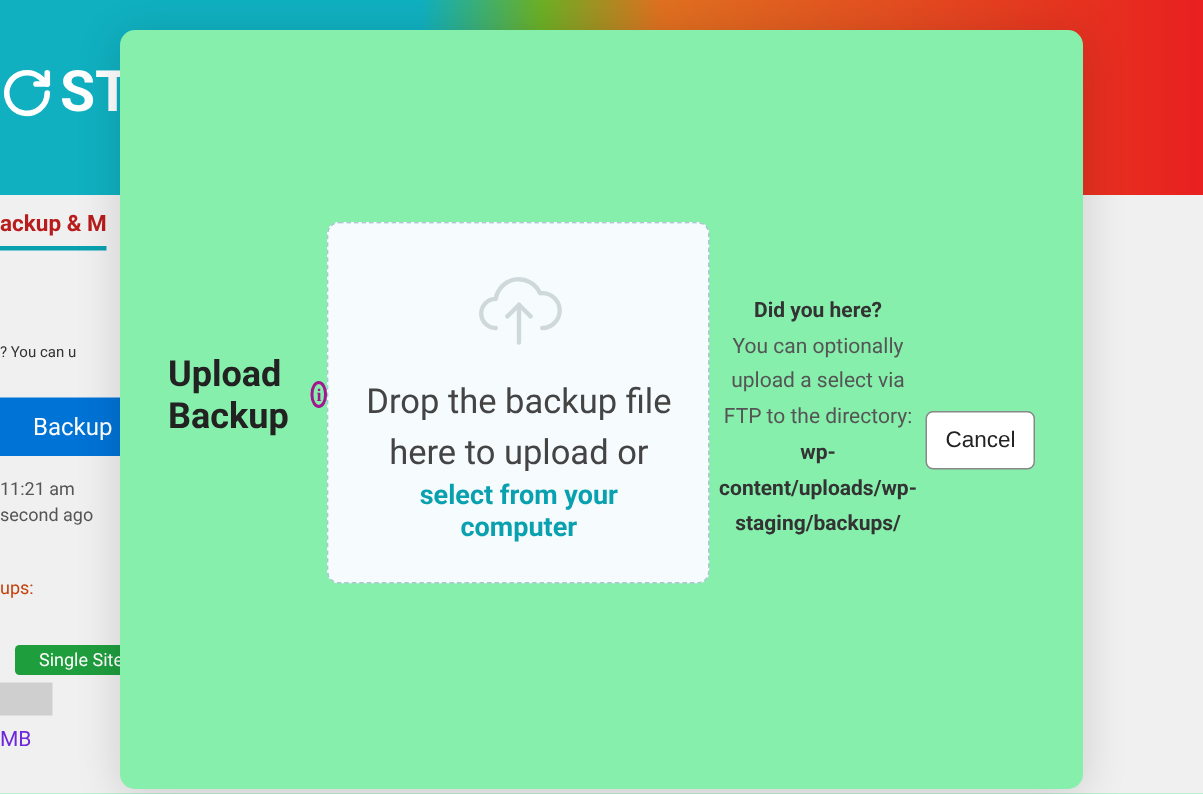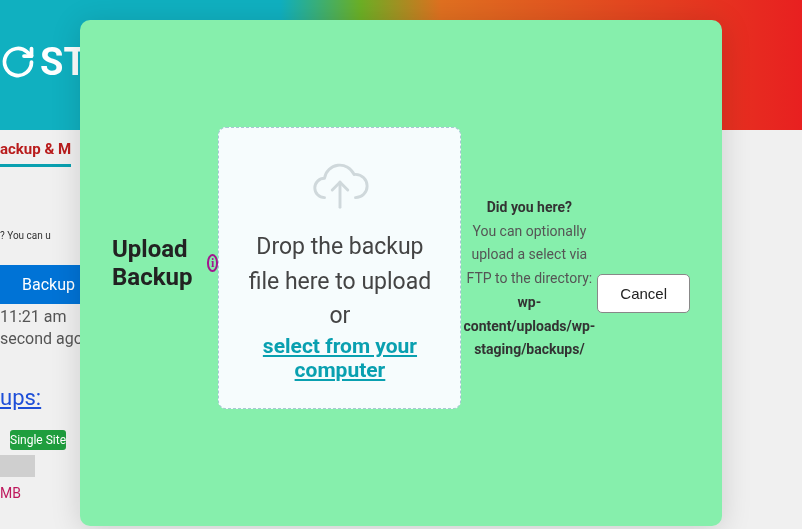--- a/index.html
+++ b/index.html
@@ -45,52 +45,51 @@
     .bg-btn {
       position: absolute;
       top: 265px; left: 0;
       background: #0073d6;
       color: #fff;
       font-size: 16px;
       padding: 10px 22px;
     }
     .bg-time {
       position: absolute;
-      top: 306px; left: 0;
+      top: 318px; left: 0;
       color: #555;
-      font-size: 16px;
+      font-size: 12px;
       line-height: 1.4;
     }
     .bg-ups {
       position: absolute;
       top: 385px; left: 0;
-      color: #1d4ed8;
-      font-size: 22px;
-      text-decoration: underline;
+      color: #c2410c;
+      font-size: 12px;
     }
     .bg-badge {
       position: absolute;
       top: 430px; left: 10px;
       background: #1f9e3e;
       color: #fff;
       font-size: 12px;
-      padding: 3px 0;
+      padding: 3px 16px;
       border-radius: 3px;
     }
     .bg-gray {
       position: absolute;
       top: 455px; left: 0;
       width: 35px; height: 22px;
       background: #cfcfcf;
     }
     .bg-mb {
       position: absolute;
       top: 485px; left: 0;
       font-size: 14px;
-      color: #be185d;
+      color: #6d28d9;
     }
     
     .modal {
       position: absolute;
       top: 20px;
       left: 80px;
       width: 642px;
       height: 506px;
       background: #86efac;
       border-radius: 10px;
@@ -137,36 +136,35 @@
       color: #cfd8db;
     }
     .drop-text {
       color: #444;
       font-size: 23px;
       font-weight: 400;
       line-height: 1.5;
     }
     .drop-link {
       color: #09a0b0;
-      text-decoration: underline;
-      font-weight: 700;
-      font-size: 21px;
+      font-weight: 700;
+      font-size: 18px;
       cursor: pointer;
     }
     .tip {
       text-align: center;
       color: #555;
       font-size: 14px;
       line-height: 1.7;
     }
     .tip-title { font-weight: 700; color: #333; }
     .tip-path { font-weight: 700; color: #333; }
     .cancel-btn {
       margin-top: 28px;
-      padding: 10px 22px;
+      padding: 10px 12px;
       background: #fff;
       border: 1px solid #888;
       border-radius: 5px;
       font-size: 15px;
       color: #222;
       cursor: pointer;
     }
   </style>
 </head>
 <body>

